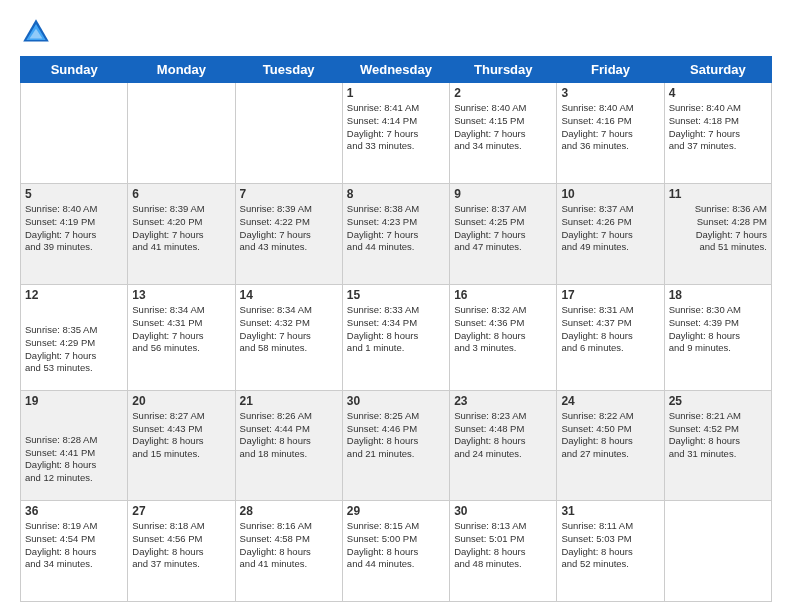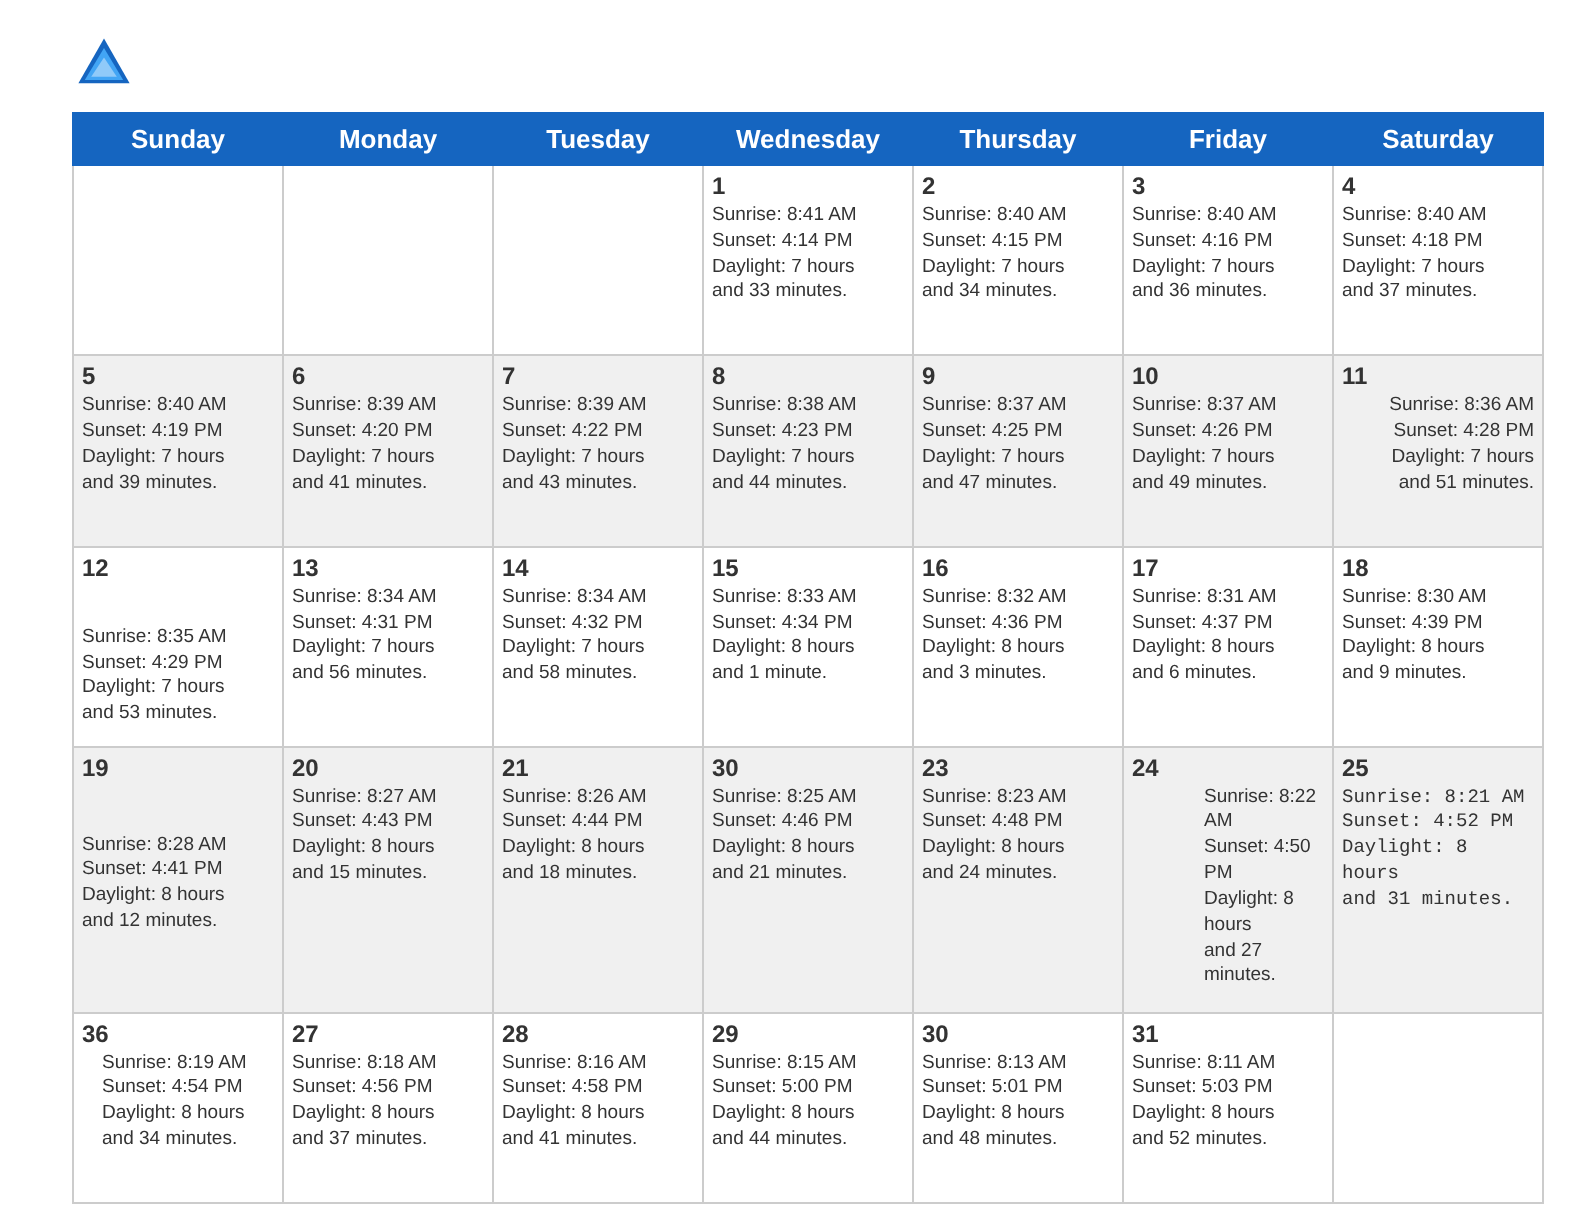--- a/index.html
+++ b/index.html
@@ -6,21 +6,21 @@
     body {
       width: 792px;
       height: 612px;
       font-family: Arial, sans-serif;
       background: #fff;
       overflow: hidden;
     }
     .page {
       width: 792px;
       height: 612px;
-      padding: 16px 20px 10px 36px;
+      padding: 16px 20px 10px 20px;
       display: flex;
       flex-direction: column;
     }
     .header {
       display: flex;
       justify-content: space-between;
       align-items: flex-start;
       margin-bottom: 8px;
     }
     .logo {
@@ -308,37 +308,37 @@
           </td>
           <td>
             <div class="day-number">23</div>
             <div class="day-info" style="white-space: pre-line;">Sunrise: 8:23 AM
 Sunset: 4:48 PM
 Daylight: 8 hours
 and 24 minutes.</div>
           </td>
           <td>
             <div class="day-number">24</div>
-            <div class="day-info" style="white-space: pre-line; margin-left: 36px;">Sunrise: 8:22 AM
+            <div class="day-info" style="white-space: pre-line;">Sunrise: 8:22 AM
 Sunset: 4:50 PM
 Daylight: 8 hours
 and 27 minutes.</div>
           </td>
           <td>
             <div class="day-number">25</div>
-            <div class="day-info" style="white-space: pre-line; font-family: Liberation Mono, monospace;">Sunrise: 8:21 AM
+            <div class="day-info" style="white-space: pre-line;">Sunrise: 8:21 AM
 Sunset: 4:52 PM
 Daylight: 8 hours
 and 31 minutes.</div>
           </td>
         </tr>
         <tr class="row-white">
           <td>
             <div class="day-number">36</div>
-            <div class="day-info" style="white-space: pre-line; margin-left: 10px;">Sunrise: 8:19 AM
+            <div class="day-info" style="white-space: pre-line;">Sunrise: 8:19 AM
 Sunset: 4:54 PM
 Daylight: 8 hours
 and 34 minutes.</div>
           </td>
           <td>
             <div class="day-number">27</div>
             <div class="day-info" style="white-space: pre-line;">Sunrise: 8:18 AM
 Sunset: 4:56 PM
 Daylight: 8 hours
 and 37 minutes.</div>

